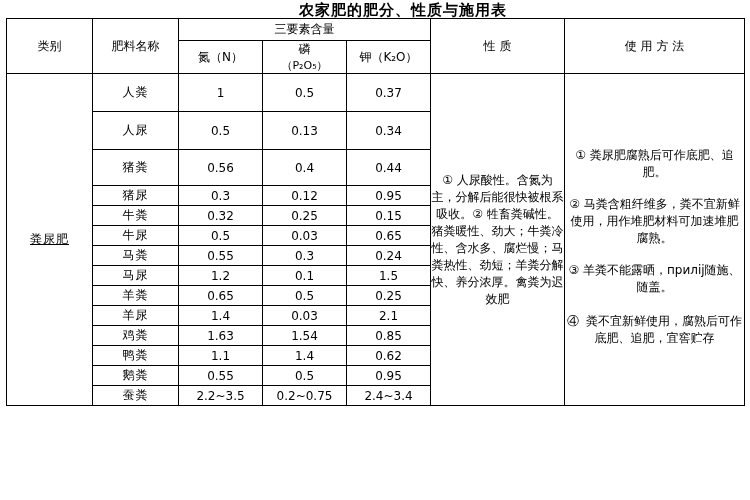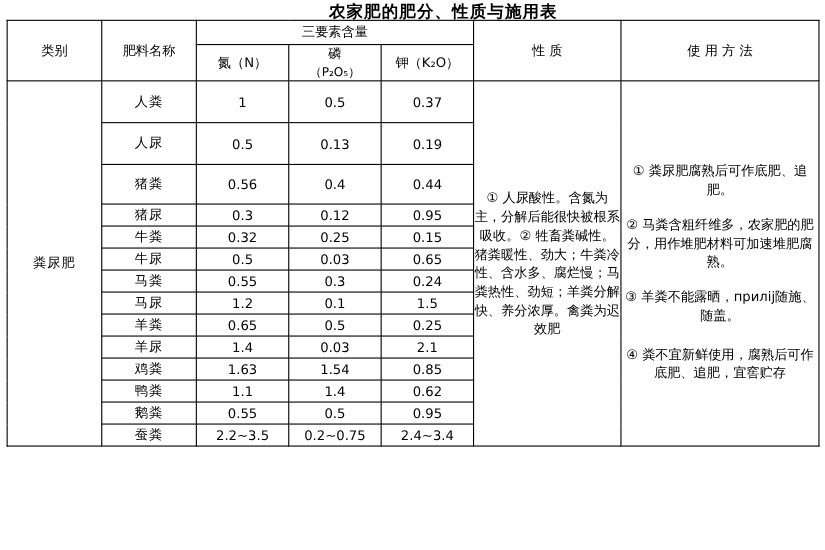--- a/index.html
+++ b/index.html
@@ -54,20 +54,21 @@
   .hd {
     font-size: 13px;
     margin-top: 21px;
   }
   .hd-sub {
     font-size: 12px;
   }
   .catcell {
     font-size: 13px;
     letter-spacing: 1px;
+    text-decoration: underline;
   }
   .namecell {
     font-size: 13px;
     letter-spacing: 1px;
   }
   .numcell {
     font-size: 12px;
     font-family: "DejaVu Sans", "Liberation Sans", sans-serif;
   }
   .proptext {
@@ -81,21 +82,21 @@
     font-size: 12.5px;
     line-height: 17px;
     text-align: left;
     padding: 3px 4px 3px 6px;
     vertical-align: top;
   }
   .use-block {
     margin-bottom: 6px;
     margin-top: 15px;
   }
-  .use-block:last-child { margin-bottom: 0; }
+  .use-block:last-child { margin-bottom: 0; font-family: Liberation Mono, monospace; }
   .tall1 { height: 38px; }
   .tall2 { height: 36px; }
   .small { height: 20px; }
   .hdr-row1 { height: 22px; }
   .hdr-row2 { height: 30px; }
 </style>
 </head>
 <body>
 
 <div id="page">
@@ -131,31 +132,31 @@
 
       <tr class="tall1">
         <td class="catcell" rowspan="14">粪尿肥</td>
         <td class="namecell">人粪</td>
         <td class="numcell">1</td>
         <td class="numcell">0.5</td>
         <td class="numcell">0.37</td>
         <td class="proptext" rowspan="14">① 人尿酸性。含氮为主，分解后能很快被根系吸收。② 牲畜粪碱性。猪粪暖性、劲大；牛粪冷性、含水多、腐烂慢；马粪热性、劲短；羊粪分解快、养分浓厚。禽粪为迟效肥</td>
         <td class="usecell" rowspan="14">
           <div class="use-block">① 粪尿肥腐熟后可作底肥、追肥。</div>
-          <div class="use-block">② 马粪含粗纤维多，农家肥的肥分，用作堆肥材料可加速堆肥腐熟。</div>
+          <div class="use-block">② 马粪含粗纤维多，粪不宜新鲜使用，用作堆肥材料可加速堆肥腐熟。</div>
           <div class="use-block">③ 羊粪不能露晒，прилij随施、随盖。</div>
           <div class="use-block" style="margin-top:18px">④ 粪不宜新鲜使用，腐熟后可作底肥、追肥，宜窖贮存</div>
         </td>
       </tr>
 
       <tr class="tall1">
         <td class="namecell">人尿</td>
         <td class="numcell">0.5</td>
         <td class="numcell">0.13</td>
-        <td class="numcell">0.19</td>
+        <td class="numcell">0.34</td>
       </tr>
 
       <tr class="tall2">
         <td class="namecell">猪粪</td>
         <td class="numcell">0.56</td>
         <td class="numcell">0.4</td>
         <td class="numcell">0.44</td>
       </tr>
 
       <tr class="small">

